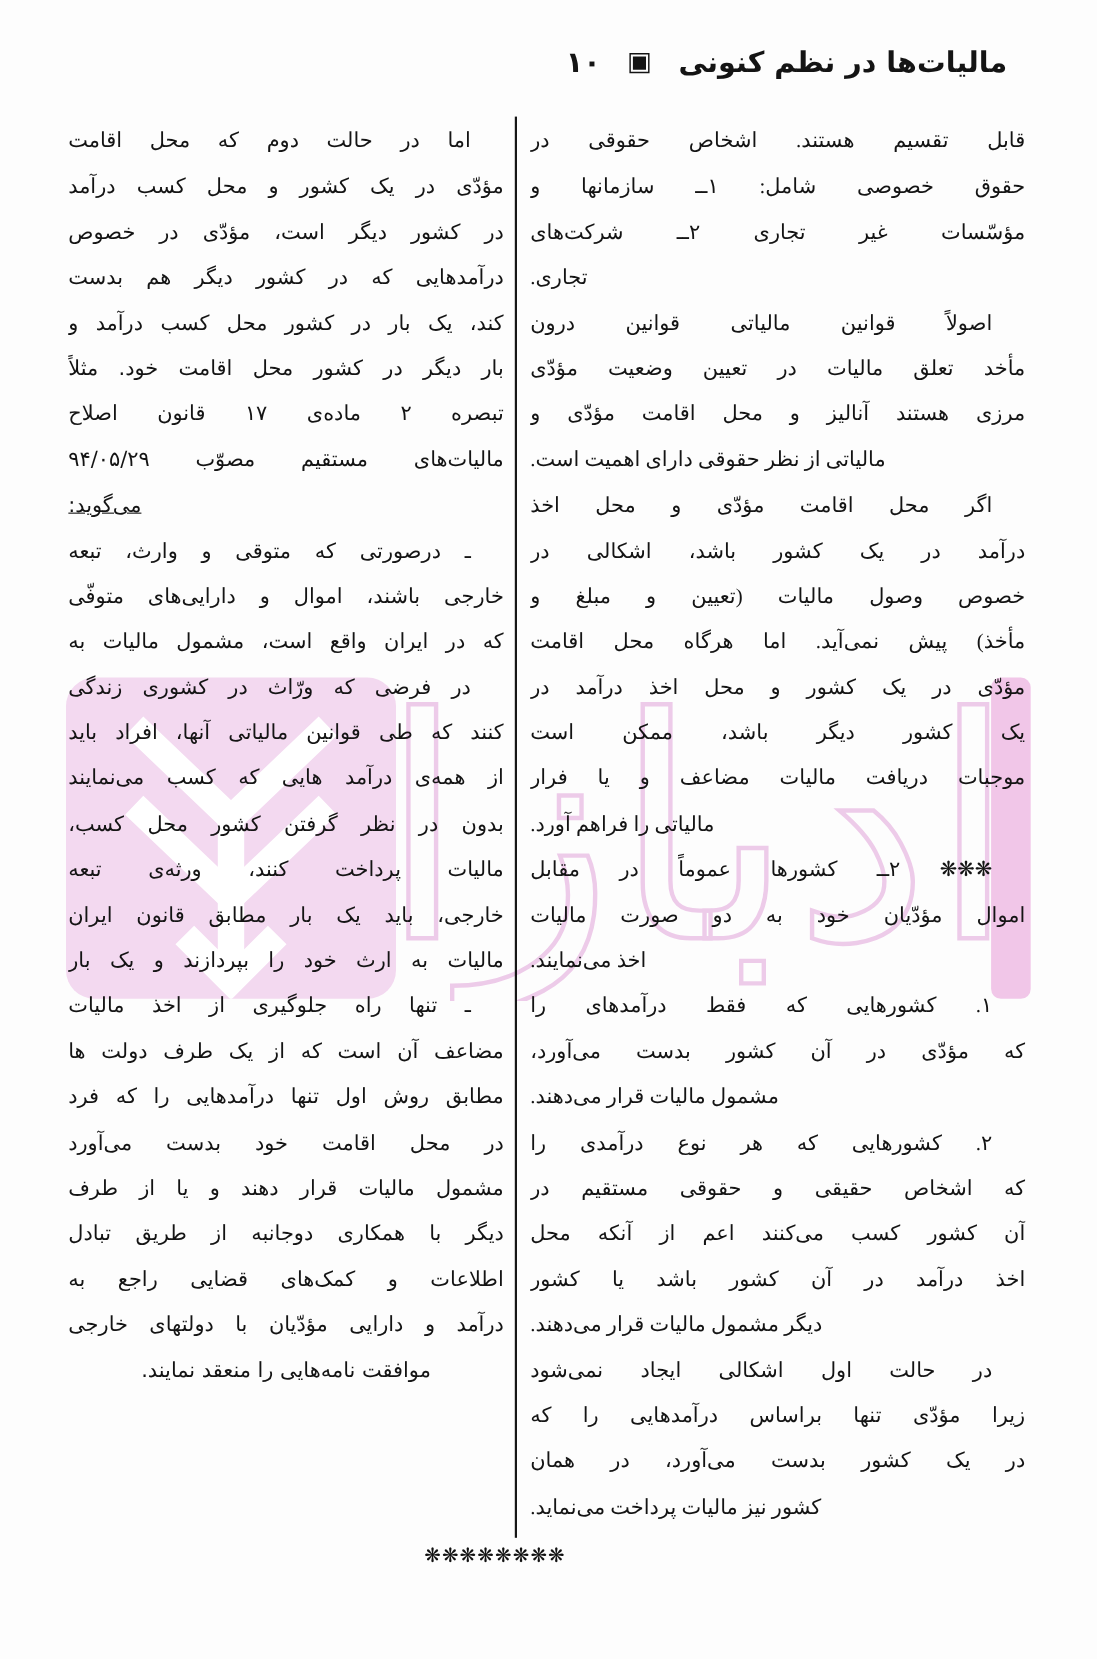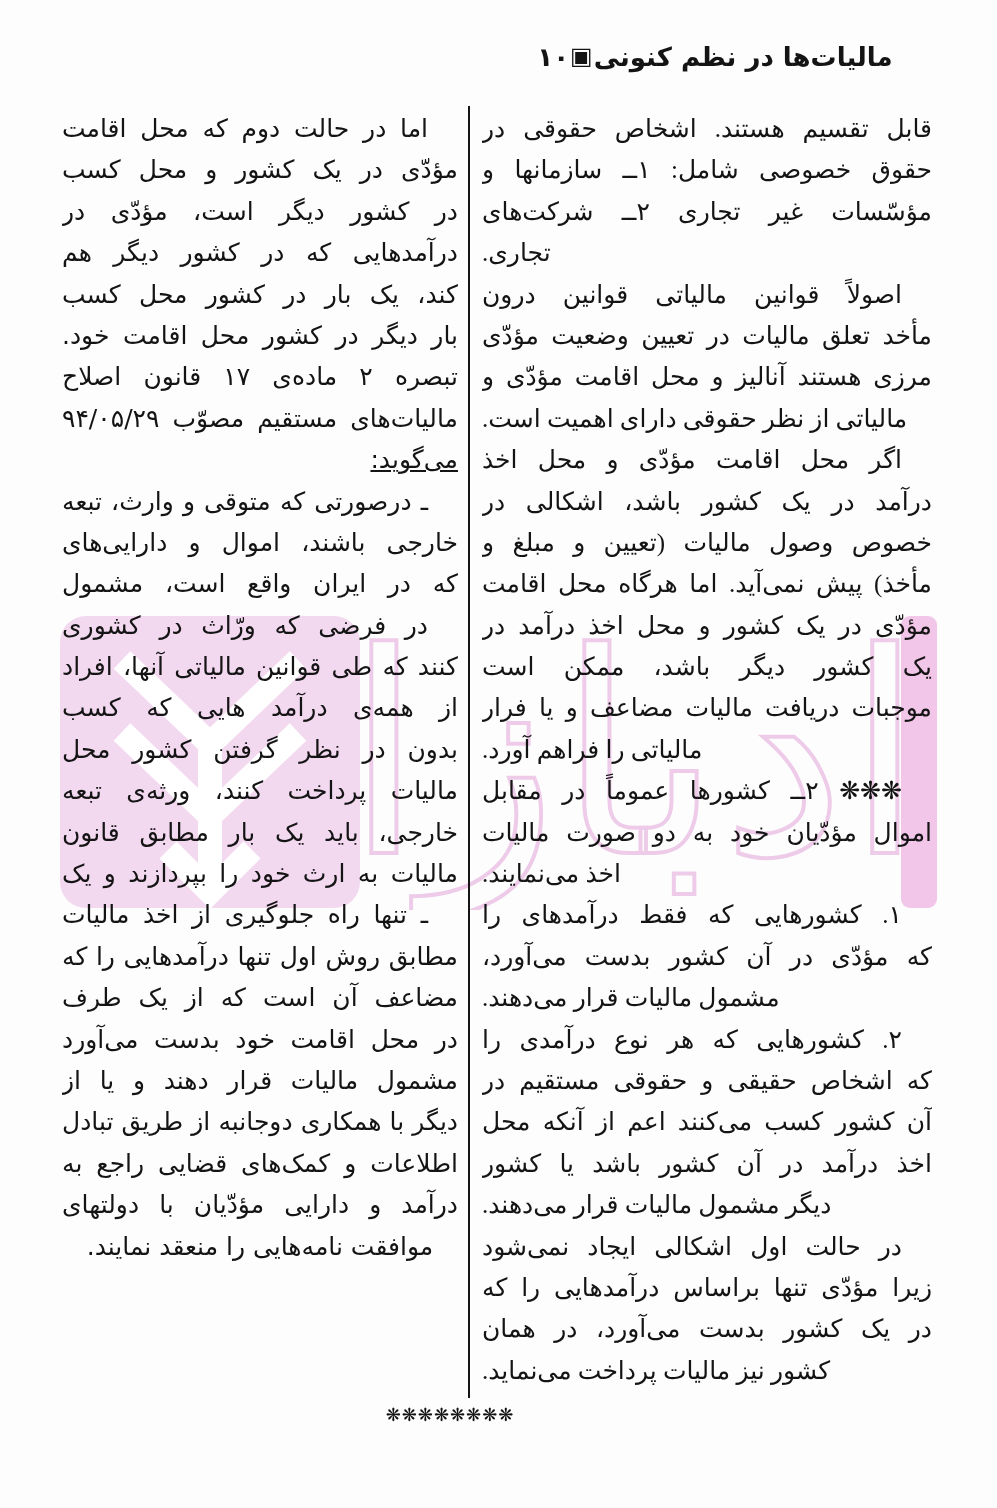--- a/index.html
+++ b/index.html
@@ -8,40 +8,40 @@
     width:997px;height:1508px;
     background:#fdfdfd;
     font-family:"DejaVu Sans",sans-serif;
     color:#141414;
     overflow:hidden;
   }
   
   .header{
     position:absolute;left:490px;top:34px;width:450px;height:46px;
     display:flex;flex-direction:row;justify-content:center;align-items:center;
-    gap:1px;font-size:26px;font-weight:bold;z-index:2;
+    gap:24px;font-size:26px;font-weight:bold;z-index:2;
   }
   .header .pnum{direction:rtl;}
   .header .marker{font-size:24px;position:relative;top:-1px;}
   .header .btitle{direction:rtl;}
   
   .wm{position:absolute;left:60px;top:615px;width:877px;height:295px;z-index:0;}
   .wm-square{position:absolute;left:0;top:1px;width:300px;height:292px;border-radius:26px;}
   .wm-glyph{position:absolute;left:0;top:1px;}
   .wm-textwrap{position:absolute;left:296px;top:0;width:546px;height:295px;overflow:hidden;}
   .wm-bar{position:absolute;right:0;top:1px;width:36px;height:292px;border-radius:9px;}
   
   .divider{position:absolute;left:468px;top:106px;width:2px;height:1292px;background:#161616;z-index:1;}
-  .col{position:absolute;top:108px;direction:rtl;font-size:25px;z-index:1;}
+  .col{position:absolute;top:108px;direction:rtl;font-size:19px;z-index:1;}
   .col-right{left:482px;width:450px;font-family:Liberation Serif, serif;}
   .col-left{left:62px;width:396px;}
   .line{height:41.4px;line-height:41.4px;overflow:hidden;}
   .a-j{text-align:justify;text-align-last:justify;}
   .a-r{text-align:left;}
-  .a-l{text-align:right;text-decoration:underline;}
+  .a-l{text-align:left;text-decoration:underline;}
   .a-c{text-align:center;}
   .ind{padding-right:30px;}
   
   .footer-orn{
     position:absolute;left:370px;top:1404px;width:160px;
     text-align:center;font-size:18px;letter-spacing:1px;color:#111;z-index:1;
   }
 </style>
 </head>
 <body>
@@ -121,22 +121,22 @@
       <div class="line a-j">خارجی باشند، اموال و دارایی‌های متوفّی</div>
       <div class="line a-j">که در ایران واقع است، مشمول مالیات به</div>
       <div class="line a-j ind">در فرضی که ورّاث در کشوری زندگی</div>
       <div class="line a-j">کنند که طی قوانین مالیاتی آنها، افراد باید</div>
       <div class="line a-j">از همه‌ی درآمد هایی که کسب می‌نمایند</div>
       <div class="line a-j">بدون در نظر گرفتن کشور محل کسب،</div>
       <div class="line a-j">مالیات پرداخت کنند، ورثه‌ی تبعه</div>
       <div class="line a-j">خارجی، باید یک بار مطابق قانون ایران</div>
       <div class="line a-j">مالیات به ارث خود را بپردازند و یک بار</div>
       <div class="line a-j ind">ـ تنها راه جلوگیری از اخذ مالیات</div>
+      <div class="line a-j">مضاعف آن است که از یک طرف دولت ها</div>
       <div class="line a-j">مطابق روش اول تنها درآمدهایی را که فرد</div>
-      <div class="line a-j">مضاعف آن است که از یک طرف دولت ها</div>
       <div class="line a-j">در محل اقامت خود بدست می‌آورد</div>
       <div class="line a-j">مشمول مالیات قرار دهند و یا از طرف</div>
       <div class="line a-j">دیگر با همکاری دوجانبه از طریق تبادل</div>
       <div class="line a-j">اطلاعات و کمک‌های قضایی راجع به</div>
       <div class="line a-j">درآمد و دارایی مؤدّیان با دولتهای خارجی</div>
       <div class="line a-c">موافقت نامه‌هایی را منعقد نمایند.</div>
     </div>
 
   <div class="footer-orn">❋❋❋❋❋❋❋❋</div>
 

